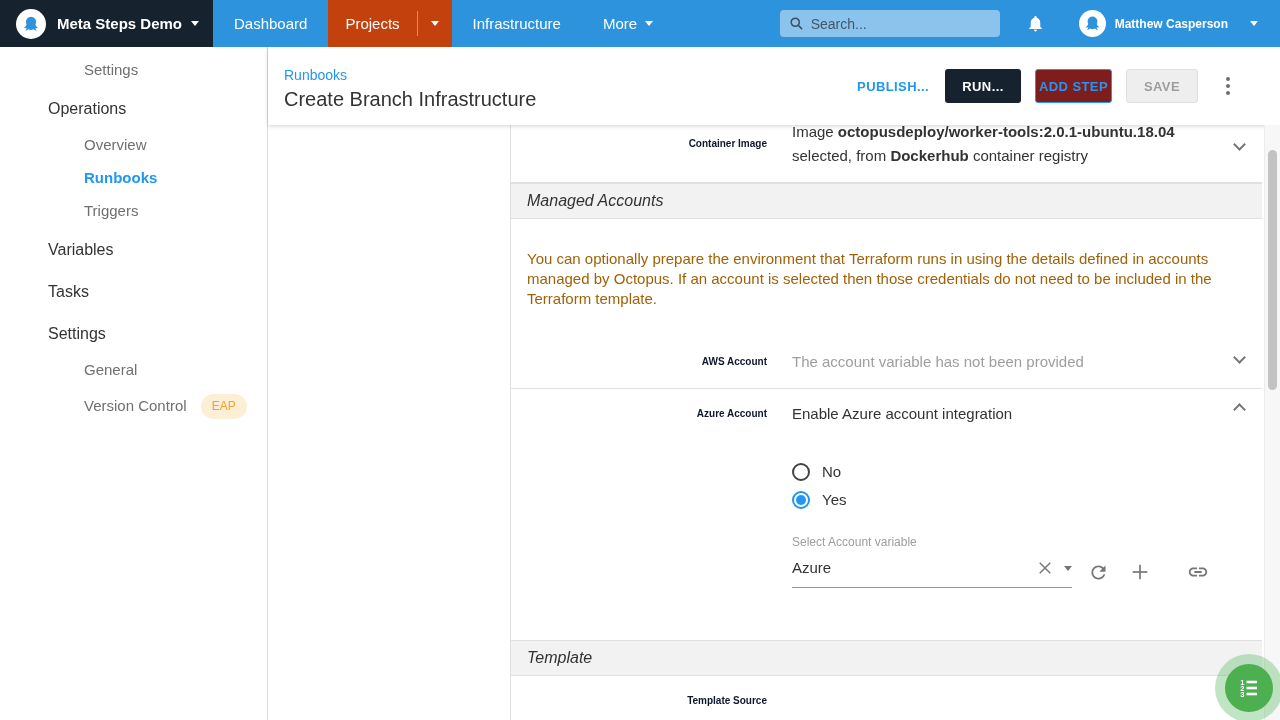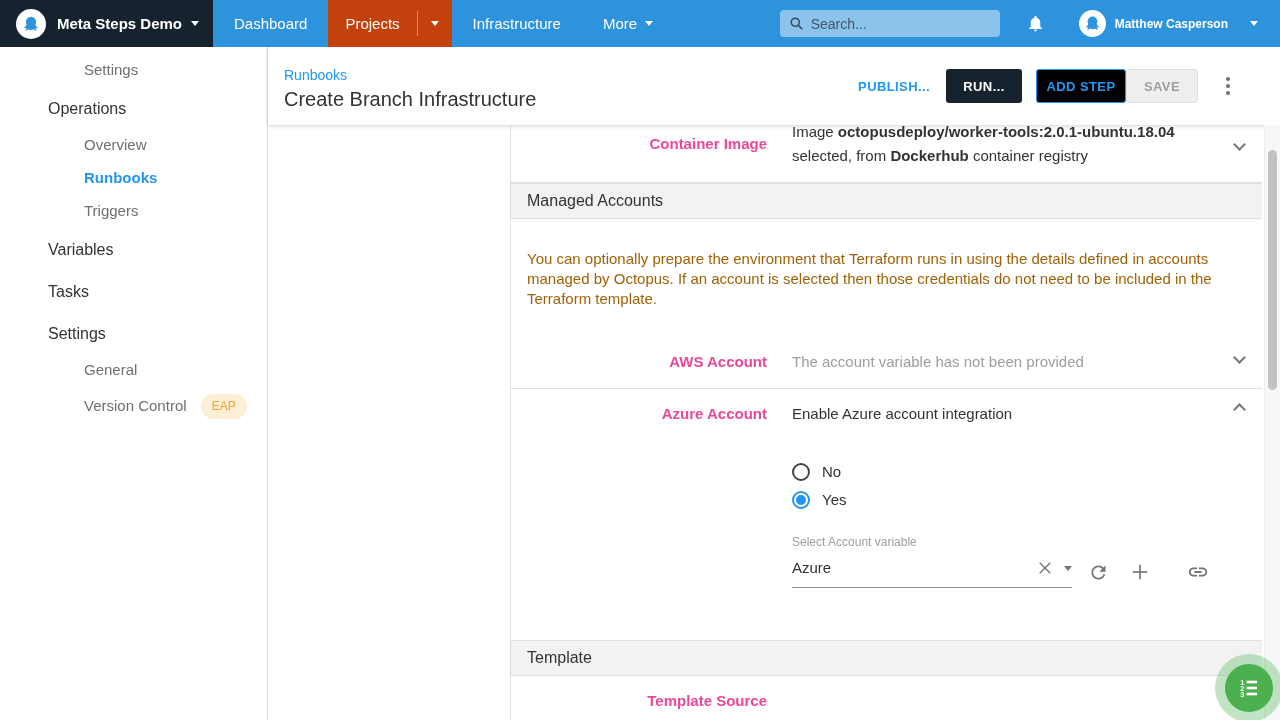--- a/index.html
+++ b/index.html
@@ -51,47 +51,47 @@
                  z-index:30; box-shadow:0 1px 4px rgba(0,0,0,0.18); display:flex; }
   .ph-text { padding:20px 0 0 16px; }
   .breadcrumb { color:#2196f3; font-size:14px; cursor:pointer; }
   .page-title { color:#333; font-size:20px; margin-top:5px; }
   .ph-actions { margin-left:auto; display:flex; align-items:center; padding-right:44px; }
   .btn { height:34px; border-radius:3px; font-size:13px; font-weight:bold; letter-spacing:0.4px;
          display:flex; align-items:center; justify-content:center; cursor:pointer;
          font-family:"Liberation Sans", sans-serif; }
   .btn-link { color:#2196f3; background:none; border:none; margin-right:14px; padding:0 2px;}
   .btn-dark { background:#16222e; color:#fff; border:none; width:76px; margin-right:14px; }
-  .btn-outline { background:#000000; color:#2196f3; border:1px solid #2196f3; width:90px; }
+  .btn-outline { background:#7f1d1d; color:#2196f3; border:1px solid #2196f3; width:77px; margin-right:14px; }
   .btn-disabled { background:#eee; color:#9e9e9e; border:1px solid #e0e0e0; width:72px; margin-right:22px; }
   .kebab { display:flex; flex-direction:column; align-items:center; padding:4px 6px; cursor:pointer; }
   .kebab span { width:4px; height:4px; border-radius:50%; background:#6e6e6e; margin:1.5px 0; }
 
   
   .content { position:absolute; top:125px; left:268px; width:1012px; height:595px;
              background:#fff; overflow:hidden; }
   .vert-divider { position:absolute; top:0; left:242px; width:1px; height:595px; background:#e0e0e0; }
   .form-col { position:absolute; left:243px; top:0; width:751px; }
 
   .frow { display:flex; border-bottom:1px solid #e0e0e0; }
-  .flabel { width:256px; flex-shrink:0; text-align:right; font-weight:bold; font-size:15px;
-            color:#ec4899; line-height:24px; }
+  .flabel { width:256px; flex-shrink:0; text-align:right; font-weight:bold; font-size:10px;
+            color:#0f172a; line-height:24px; }
   .fvalue { margin-left:25px; flex:1; font-size:15px; color:#333; line-height:24px; }
   .fvalue.grey { color:#9e9e9e; }
   .chevwrap { width:46px; flex-shrink:0; display:flex; justify-content:center; cursor:pointer; }
   .chev { display:inline-block; width:9px; height:9px; border-right:2px solid #757575;
           border-bottom:2px solid #757575; }
   .chev.down { transform:rotate(45deg); }
   .chev.up { transform:rotate(-135deg); }
 
   .clip-outer { overflow:hidden; border-bottom:1px solid #e0e0e0; }
   .clip-inner { display:flex; margin-top:-17px; padding:12px 0 14px; align-items:center; }
 
   .sechead { background:#f2f2f2; border-top:1px solid #e0e0e0; border-bottom:1px solid #e0e0e0;
-             height:36px; line-height:34px; padding-left:16px; font-size:16px; color:#333; }
+             height:36px; line-height:34px; padding-left:16px; font-size:16px; color:#333;font-style:italic; }
   .desc { padding:30px 16px 28px; font-size:15px; color:#a16207; line-height:20px; }
 
   .row-pad { padding:13px 0 14px; align-items:flex-start; }
   .row-pad .chevwrap { margin-top:6px; }
 
   .azure-body { margin-top:32px; }
   .radio-row { display:flex; align-items:center; height:28px; cursor:pointer; }
   .radio { width:18px; height:18px; border-radius:50%; border:2px solid #444; flex-shrink:0; position:relative; }
   .radio.sel { border-color:#2196f3; }
   .radio.sel::after { content:''; position:absolute; left:2px; top:2px; width:10px; height:10px;

